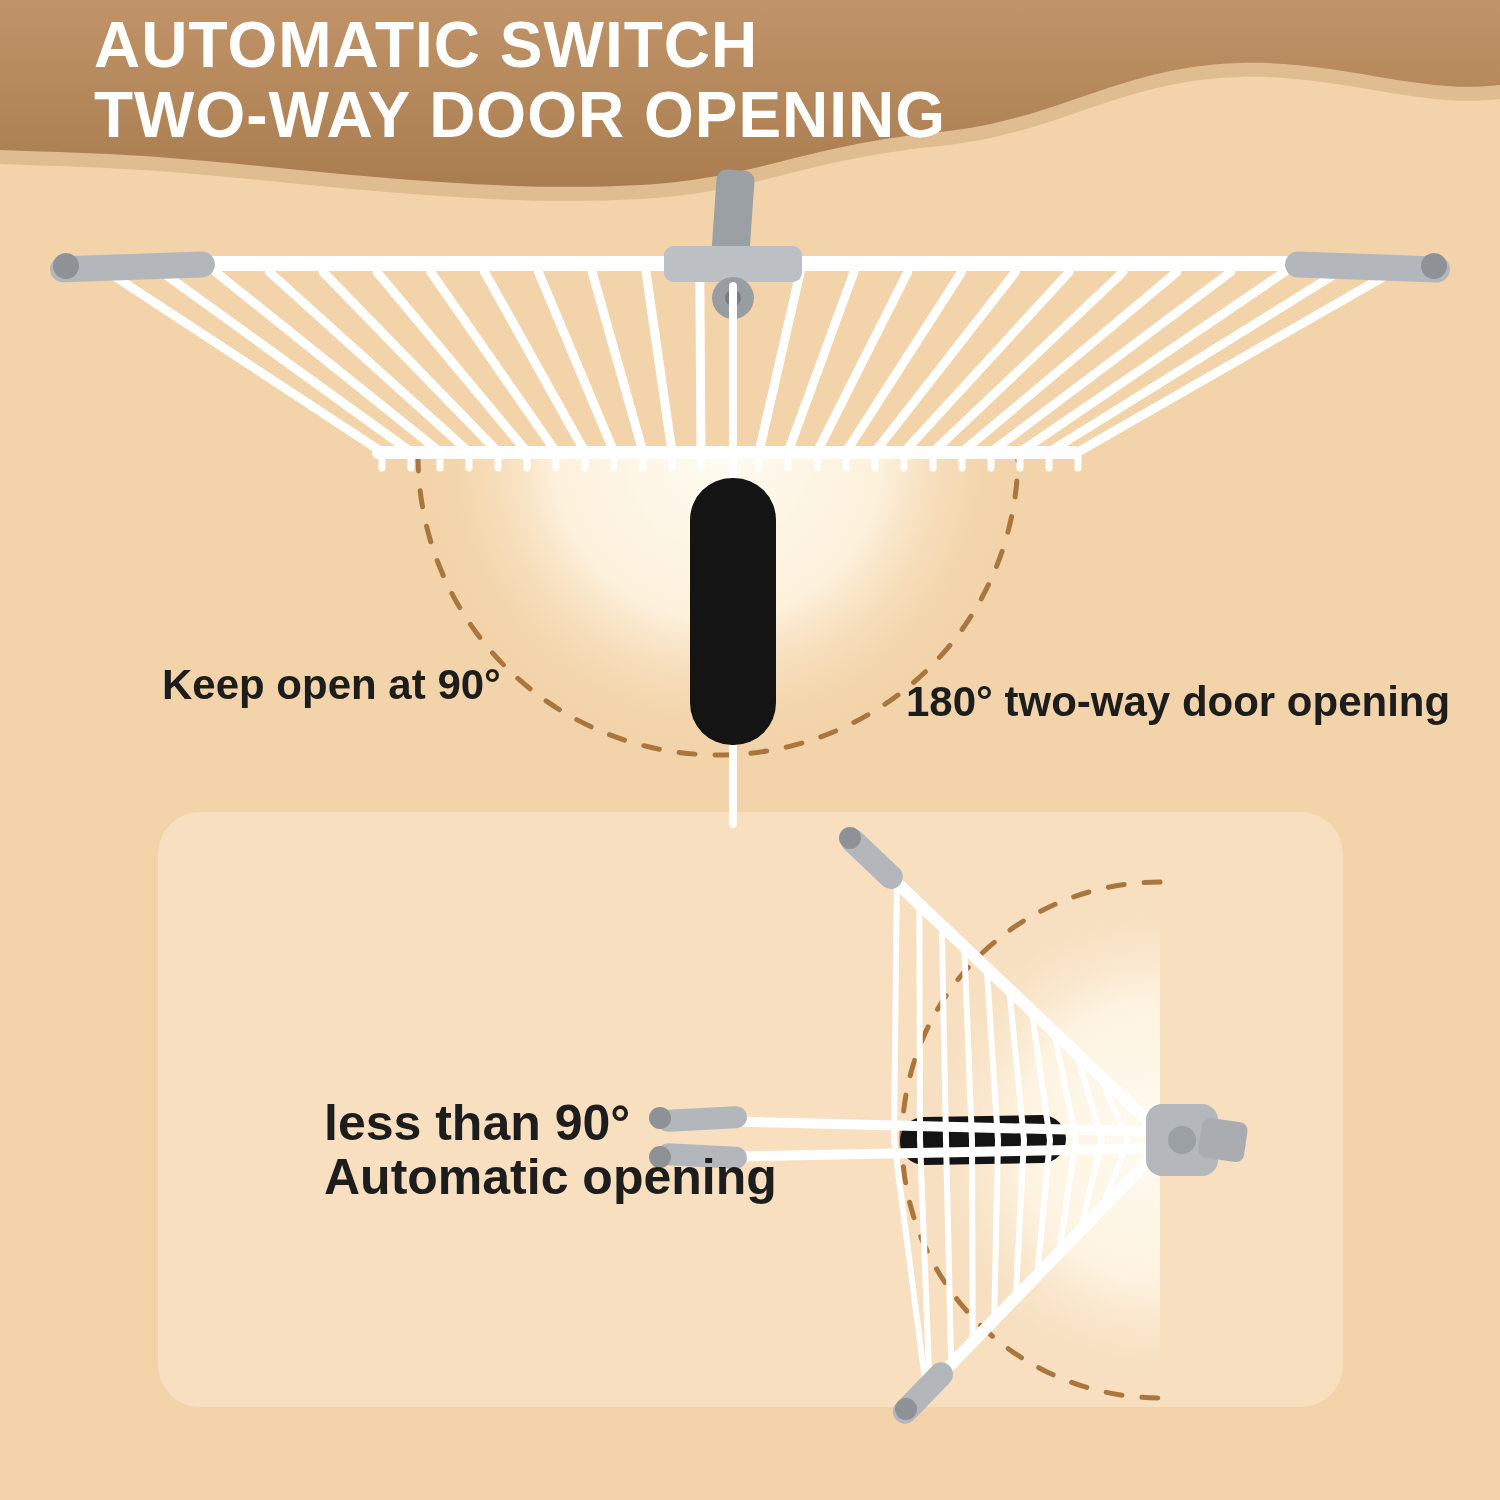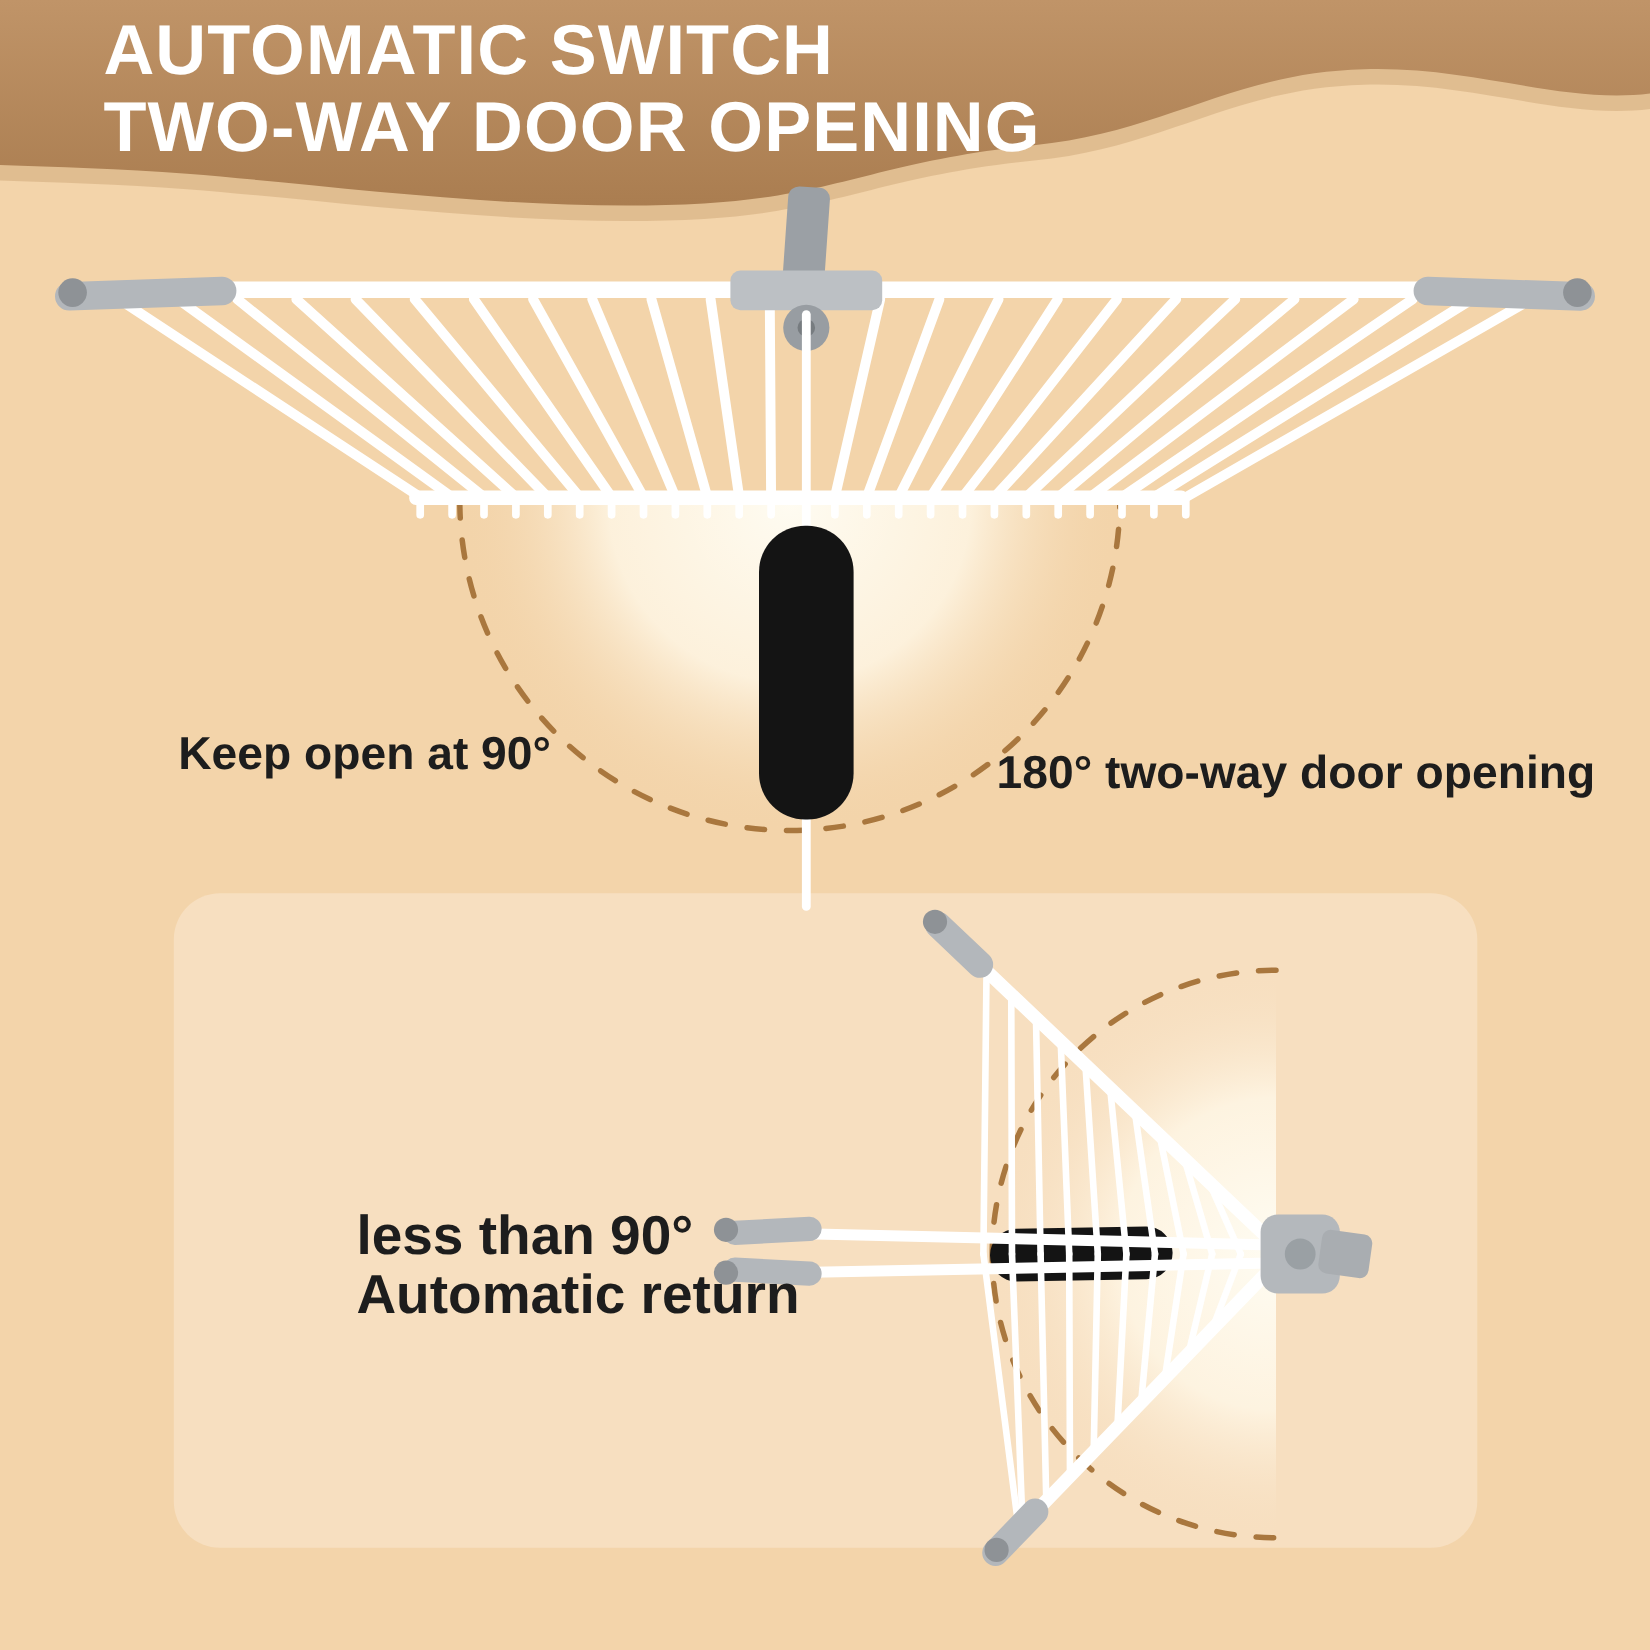--- a/index.html
+++ b/index.html
@@ -196,14 +196,14 @@
   <div>AUTOMATIC SWITCH</div>
   <div>TWO-WAY DOOR OPENING</div>
 </div>
 
 <div id="label-keep-open" class="annotation">Keep open at 90°</div>
 
 <div id="label-two-way" class="annotation">180° two-way door opening</div>
 
 <div id="label-auto-return" class="annotation">
   <div>less than 90°</div>
-  <div>Automatic return</div>
+  <div>Automatic opening</div>
 </div>
 
 </body></html>

